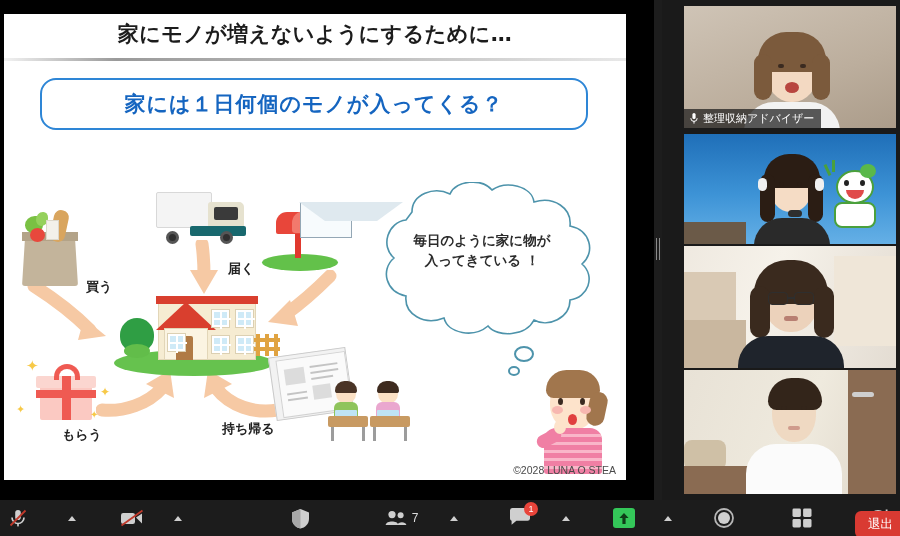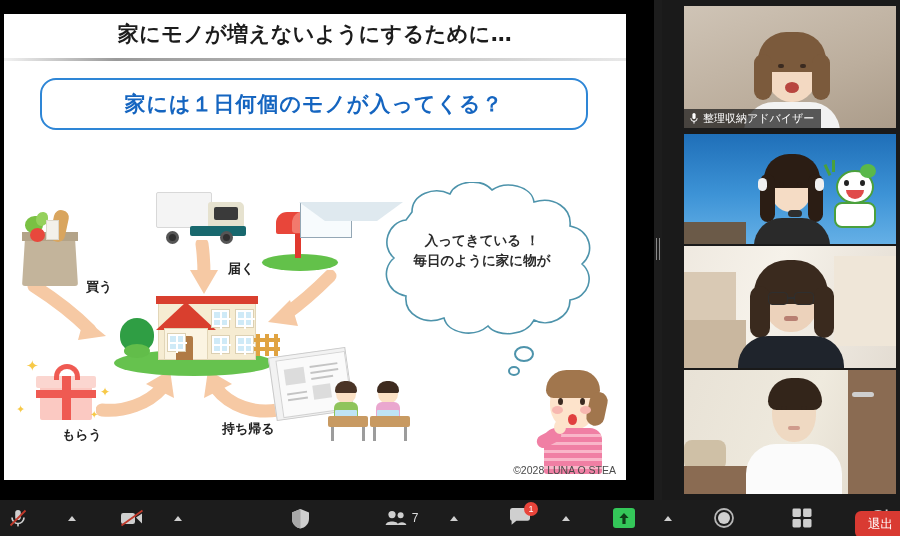--- a/index.html
+++ b/index.html
@@ -523,22 +523,22 @@
       <div class="bubble">
         <svg viewBox="0 0 252 162">
           <path d="M56 30 C56 12 78 4 94 12 C100 -2 126 -4 136 8
                    C150 -2 176 4 178 20 C198 14 216 26 214 44
                    C234 48 240 70 226 82 C240 94 232 116 214 118
                    C214 136 192 146 178 138 C170 154 142 156 132 144
                    C118 156 92 152 88 136 C68 144 48 132 50 114
                    C30 110 24 88 38 76 C24 64 32 40 50 38 Z" fill="#ffffff" stroke="#4d93ab" stroke-width="1.6"></path>
         </svg>
         <div class="btxt">
+          <div>毎日のように家に物が</div>
           <div>入ってきている ！</div>
-          <div>毎日のように家に物が</div>
         </div>
       </div>
       <div class="tail" style="left:510px;top:332px;width:20px;height:16px"></div>
       <div class="tail" style="left:504px;top:352px;width:12px;height:10px"></div>
 
       <div class="ill girl">
         <div class="gh"></div>
         <div class="ghair"></div>
         <div class="pony"></div>
         <div class="eye" style="left:26px"></div>

